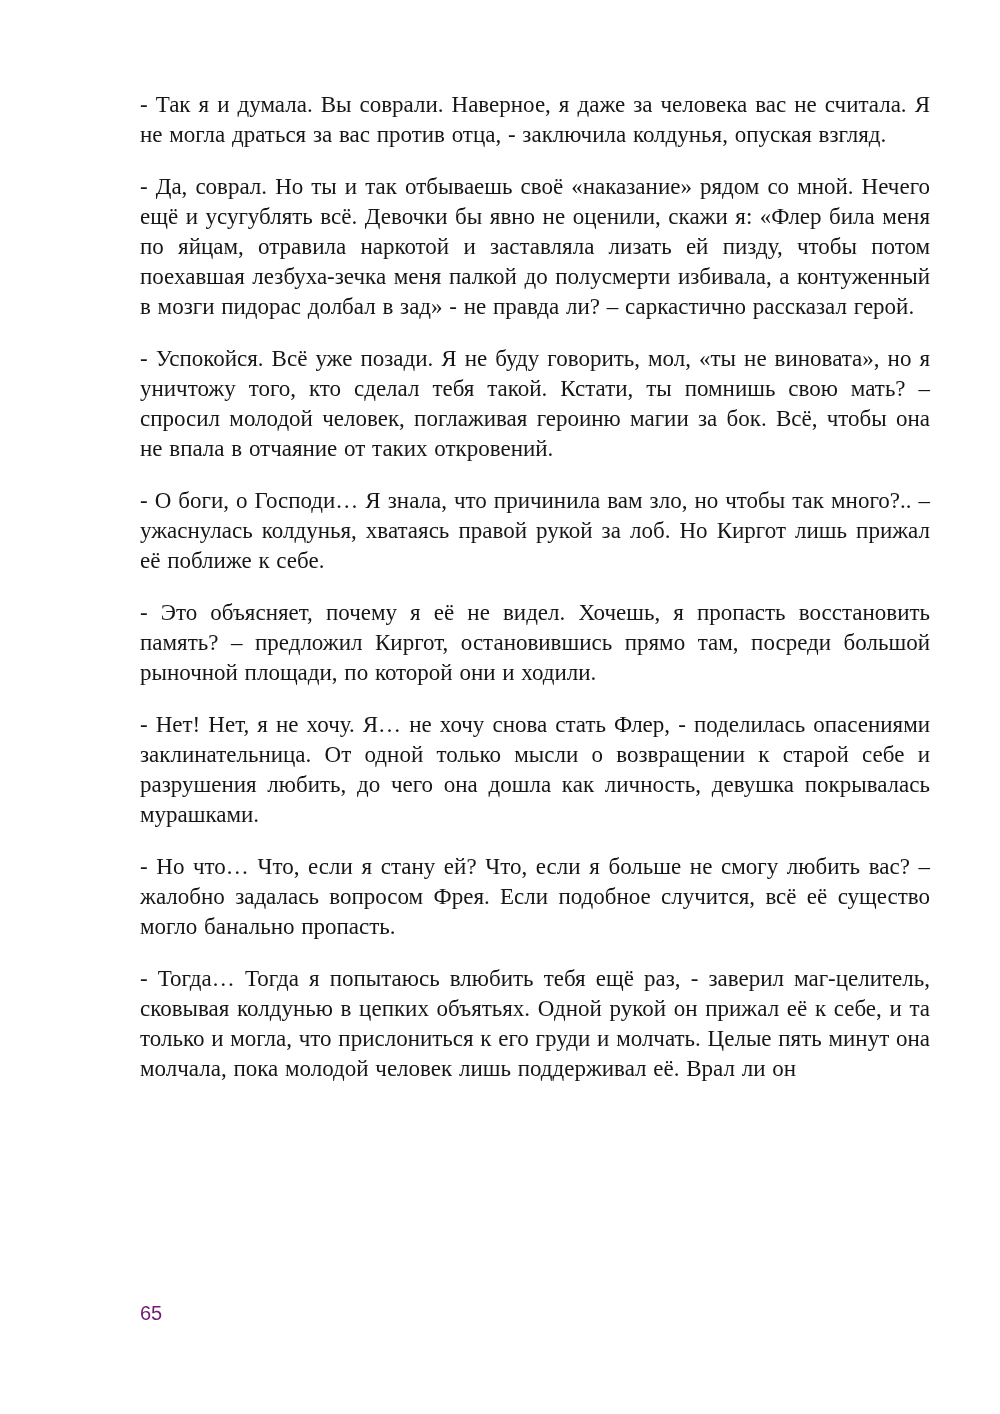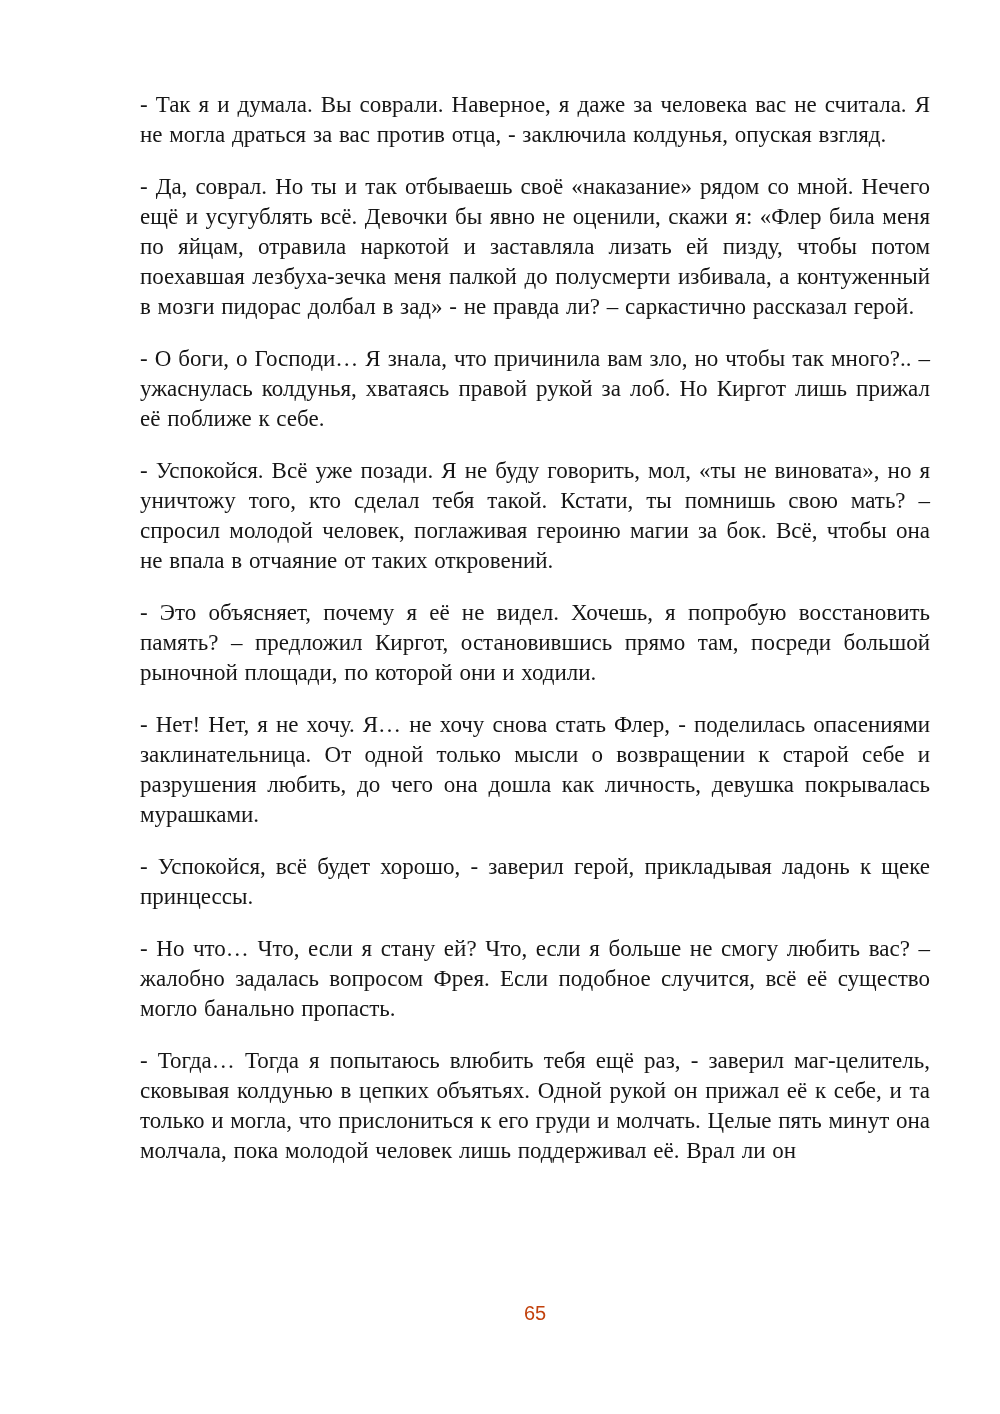--- a/index.html
+++ b/index.html
@@ -28,35 +28,34 @@
     line-height: 30px;
     text-align: justify;
     text-align-last: left;
     word-spacing: 1px;
   }
   .page-number {
     position: absolute;
     top: 1302px;
     left: 140px;
     width: 790px;
-    text-align: center;
+    text-align: left;
     font-family: "Liberation Sans", sans-serif;
     font-size: 20px;
-    color: #c2410c;
+    color: #701a75;
   }
 </style>
 </head>
 <body>
 
 <div class="page">
   <div class="text-body">
     <p>- Так я и думала. Вы соврали. Наверное, я даже за человека вас не считала. Я не могла драться за вас против отца, - заключила колдунья, опуская взгляд.</p>
     <p>- Да, соврал. Но ты и так отбываешь своё «наказание» рядом со мной. Нечего ещё и усугублять всё. Девочки бы явно не оценили, скажи я: «Флер била меня по яйцам, отравила наркотой и заставляла лизать ей пизду, чтобы потом поехавшая лезбуха-зечка меня палкой до полусмерти избивала, а контуженный в мозги пидорас долбал в зад» - не правда ли? – саркастично рассказал герой.</p>
+    <p>- Успокойся. Всё уже позади. Я не буду говорить, мол, «ты не виновата», но я уничтожу того, кто сделал тебя такой. Кстати, ты помнишь свою мать? – спросил молодой человек, поглаживая героиню магии за бок. Всё, чтобы она не впала в отчаяние от таких откровений.</p>
     <p>- О боги, о Господи… Я знала, что причинила вам зло, но чтобы так много?.. – ужаснулась колдунья, хватаясь правой рукой за лоб. Но Киргот лишь прижал её поближе к себе.</p>
-    <p>- Успокойся. Всё уже позади. Я не буду говорить, мол, «ты не виновата», но я уничтожу того, кто сделал тебя такой. Кстати, ты помнишь свою мать? – спросил молодой человек, поглаживая героиню магии за бок. Всё, чтобы она не впала в отчаяние от таких откровений.</p>
-    <p>- Это объясняет, почему я её не видел. Хочешь, я попробую восстановить память? – предложил Киргот, остановившись прямо там, посреди большой рыночной площади, по которой они и ходили.</p>
+    <p>- Это объясняет, почему я её не видел. Хочешь, я пропасть восстановить память? – предложил Киргот, остановившись прямо там, посреди большой рыночной площади, по которой они и ходили.</p>
     <p>- Нет! Нет, я не хочу. Я… не хочу снова стать Флер, - поделилась опасениями заклинательница. От одной только мысли о возвращении к старой себе и разрушения любить, до чего она дошла как личность, девушка покрывалась мурашками.</p>
-    <p>- Успокойся, всё будет хорошо, - заверил герой, прикладывая ладонь к щеке принцессы.</p>
     <p>- Но что… Что, если я стану ей? Что, если я больше не смогу любить вас? – жалобно задалась вопросом Фрея. Если подобное случится, всё её существо могло банально пропасть.</p>
     <p>- Тогда… Тогда я попытаюсь влюбить тебя ещё раз, - заверил маг-целитель, сковывая колдунью в цепких объятьях. Одной рукой он прижал её к себе, и та только и могла, что прислониться к его груди и молчать. Целые пять минут она молчала, пока молодой человек лишь поддерживал её. Врал ли он</p>
   </div>
   <div class="page-number">65</div>
 </div>
 
 </body></html>

